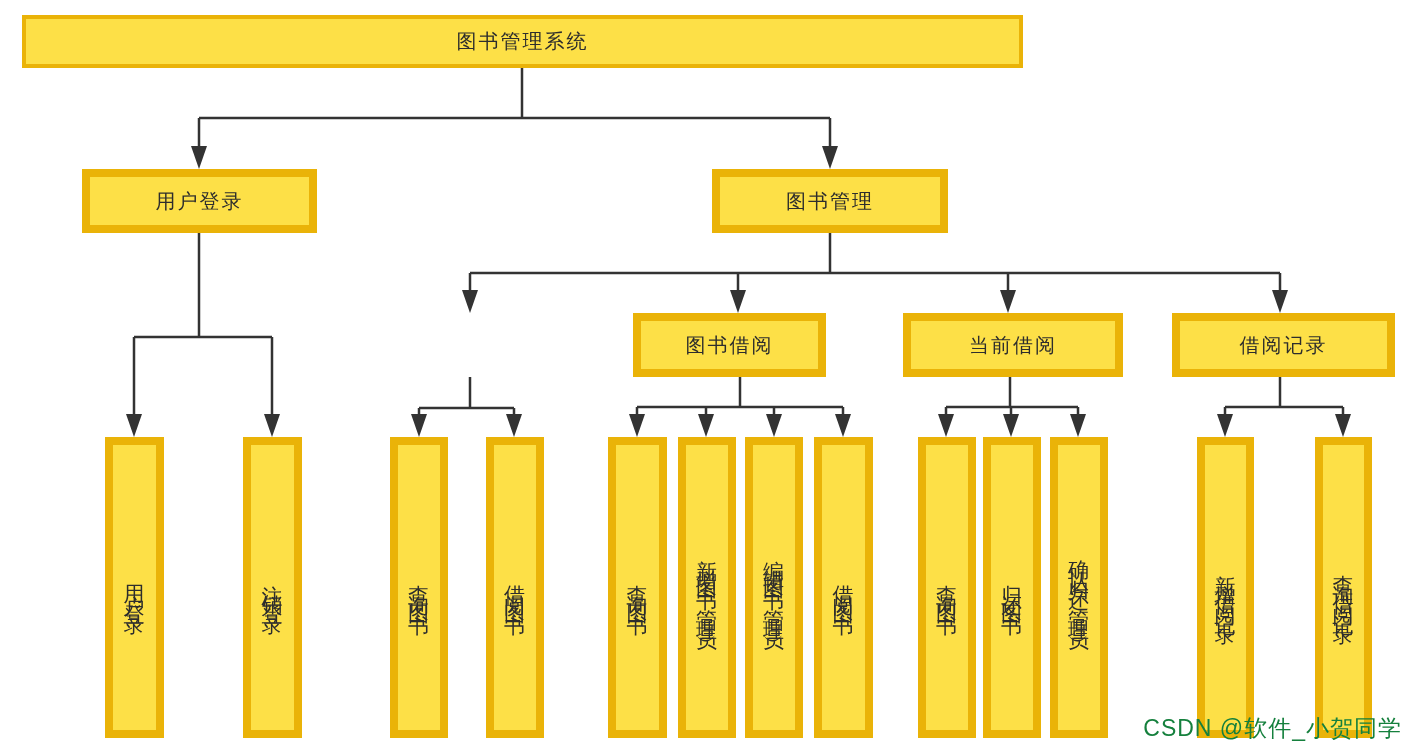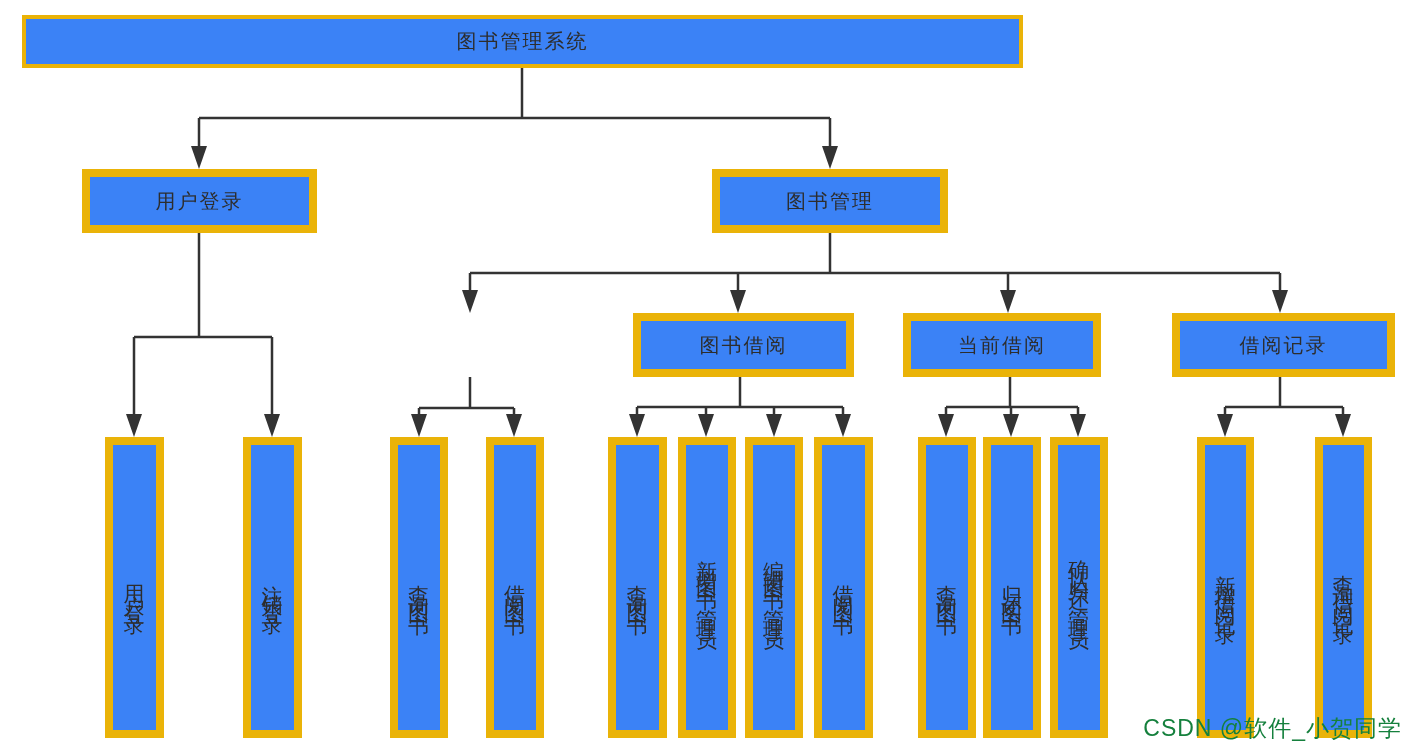--- a/index.html
+++ b/index.html
@@ -8,21 +8,21 @@
     width:1405px;height:747px;
     background:#ffffff;
     font-family:"Liberation Sans","DejaVu Sans",sans-serif;
     color:#2d2d2d;
     overflow:hidden;
   }
   #wires{position:absolute;left:0;top:0;z-index:1;}
   .node{
     position:absolute;
     box-sizing:border-box;
-    background:#3b82f6;
+    background:#fde047;
     border:8px solid #eab308;
     display:flex;
     align-items:center;
     justify-content:center;
     z-index:2;
   }
   .h-label{
     font-size:20px;
     letter-spacing:2px;
     color:#2d2d2d;
@@ -37,22 +37,22 @@
     color:#2d2d2d;
     line-height:1;
   }
   
   #n-root{left:22px;top:15px;width:1001px;height:53px;border-width:4px;}
   
   #n-user-login{left:82px;top:169px;width:235px;height:64px;}
   #n-book-mgmt{left:712px;top:169px;width:236px;height:64px;}
   
   #n-new-book{left:362px;top:313px;width:223px;height:64px;}
-  #n-book-borrow{left:633px;top:313px;width:221px;height:64px;}
-  #n-current-borrow{left:903px;top:313px;width:198px;height:64px;}
+  #n-book-borrow{left:633px;top:313px;width:193px;height:64px;}
+  #n-current-borrow{left:903px;top:313px;width:220px;height:64px;}
   #n-borrow-record{left:1172px;top:313px;width:223px;height:64px;}
   
   #lf-user-login{left:105px;width:59px;}
   #lf-logout{left:243px;width:59px;}
   #lf-query-book-1{left:390px;}
   #lf-borrow-book-1{left:486px;}
   #lf-query-book-2{left:608px;width:59px;}
   #lf-add-book{left:678px;}
   #lf-edit-book{left:745px;}
   #lf-borrow-book-2{left:814px;width:59px;}

